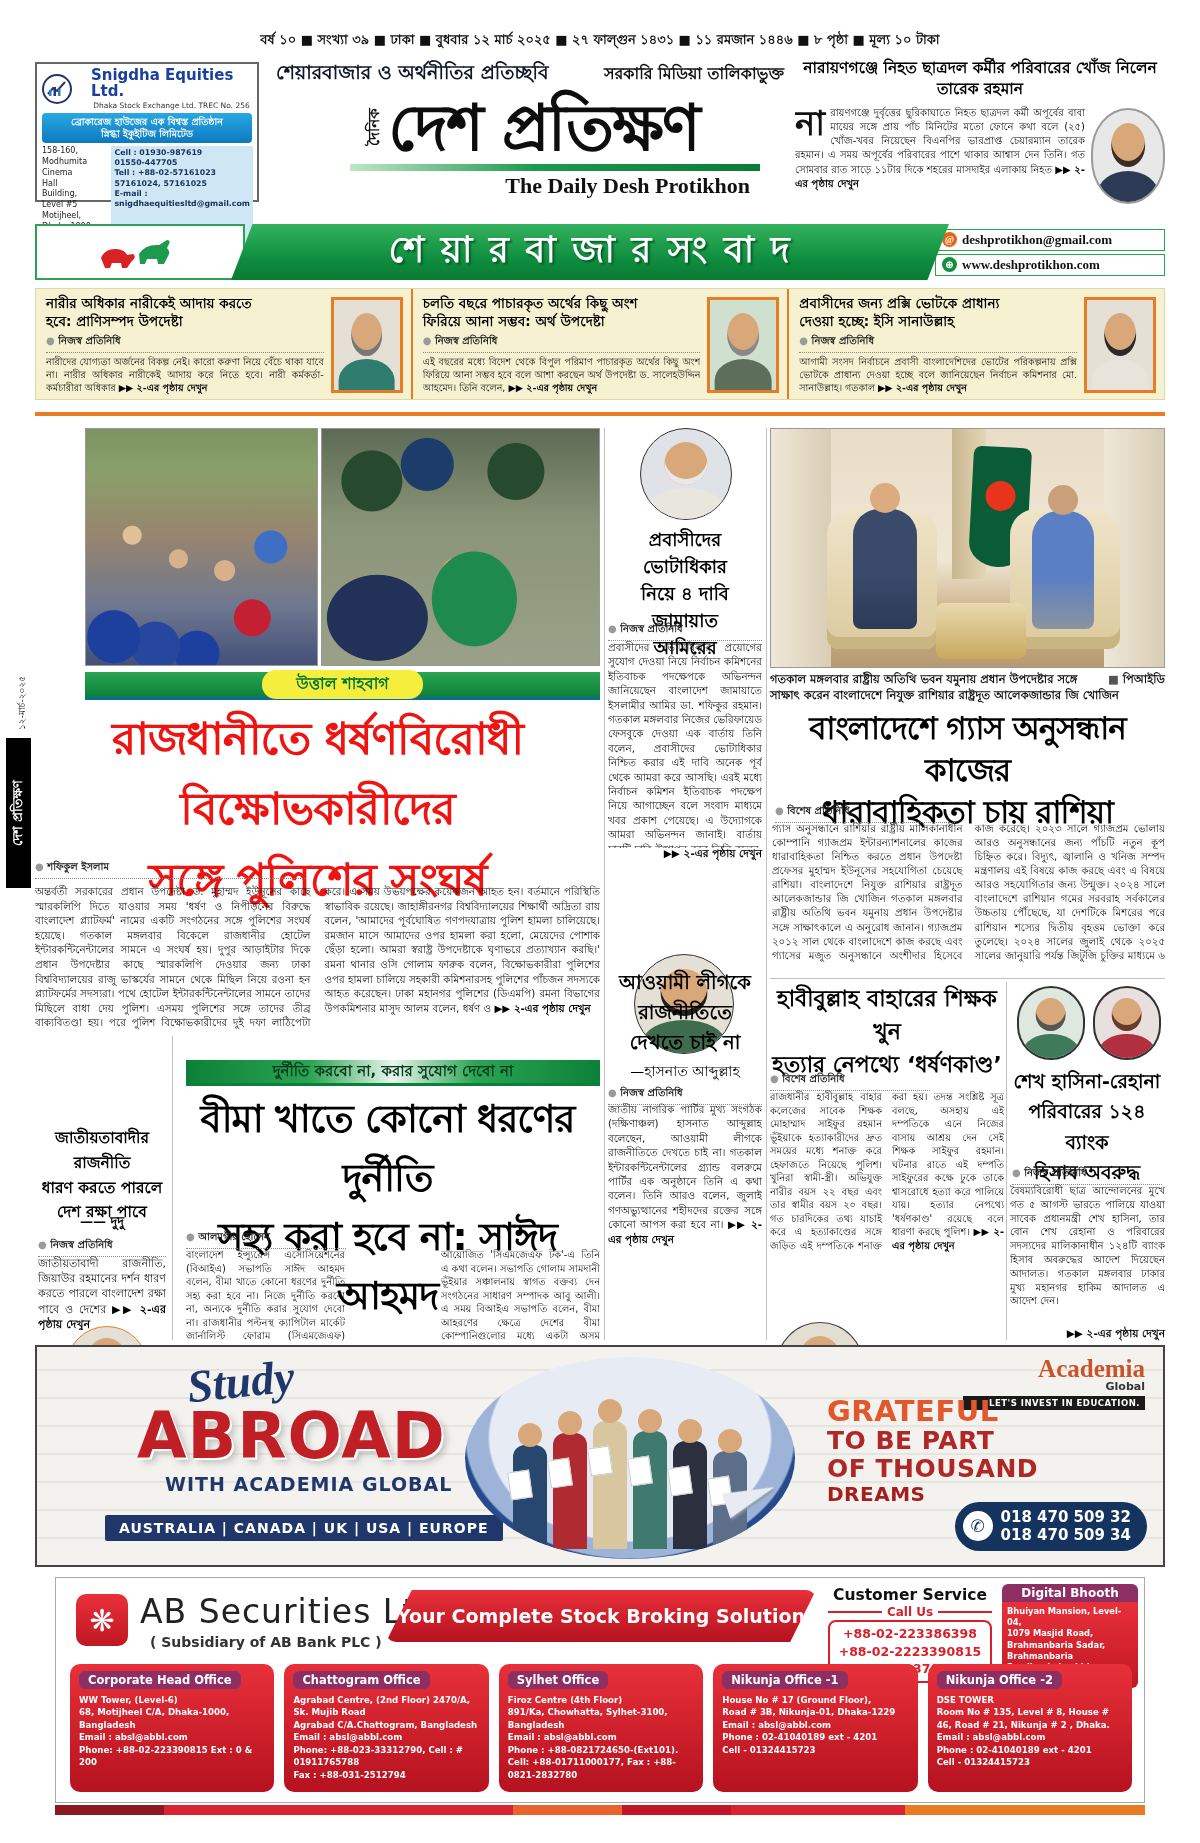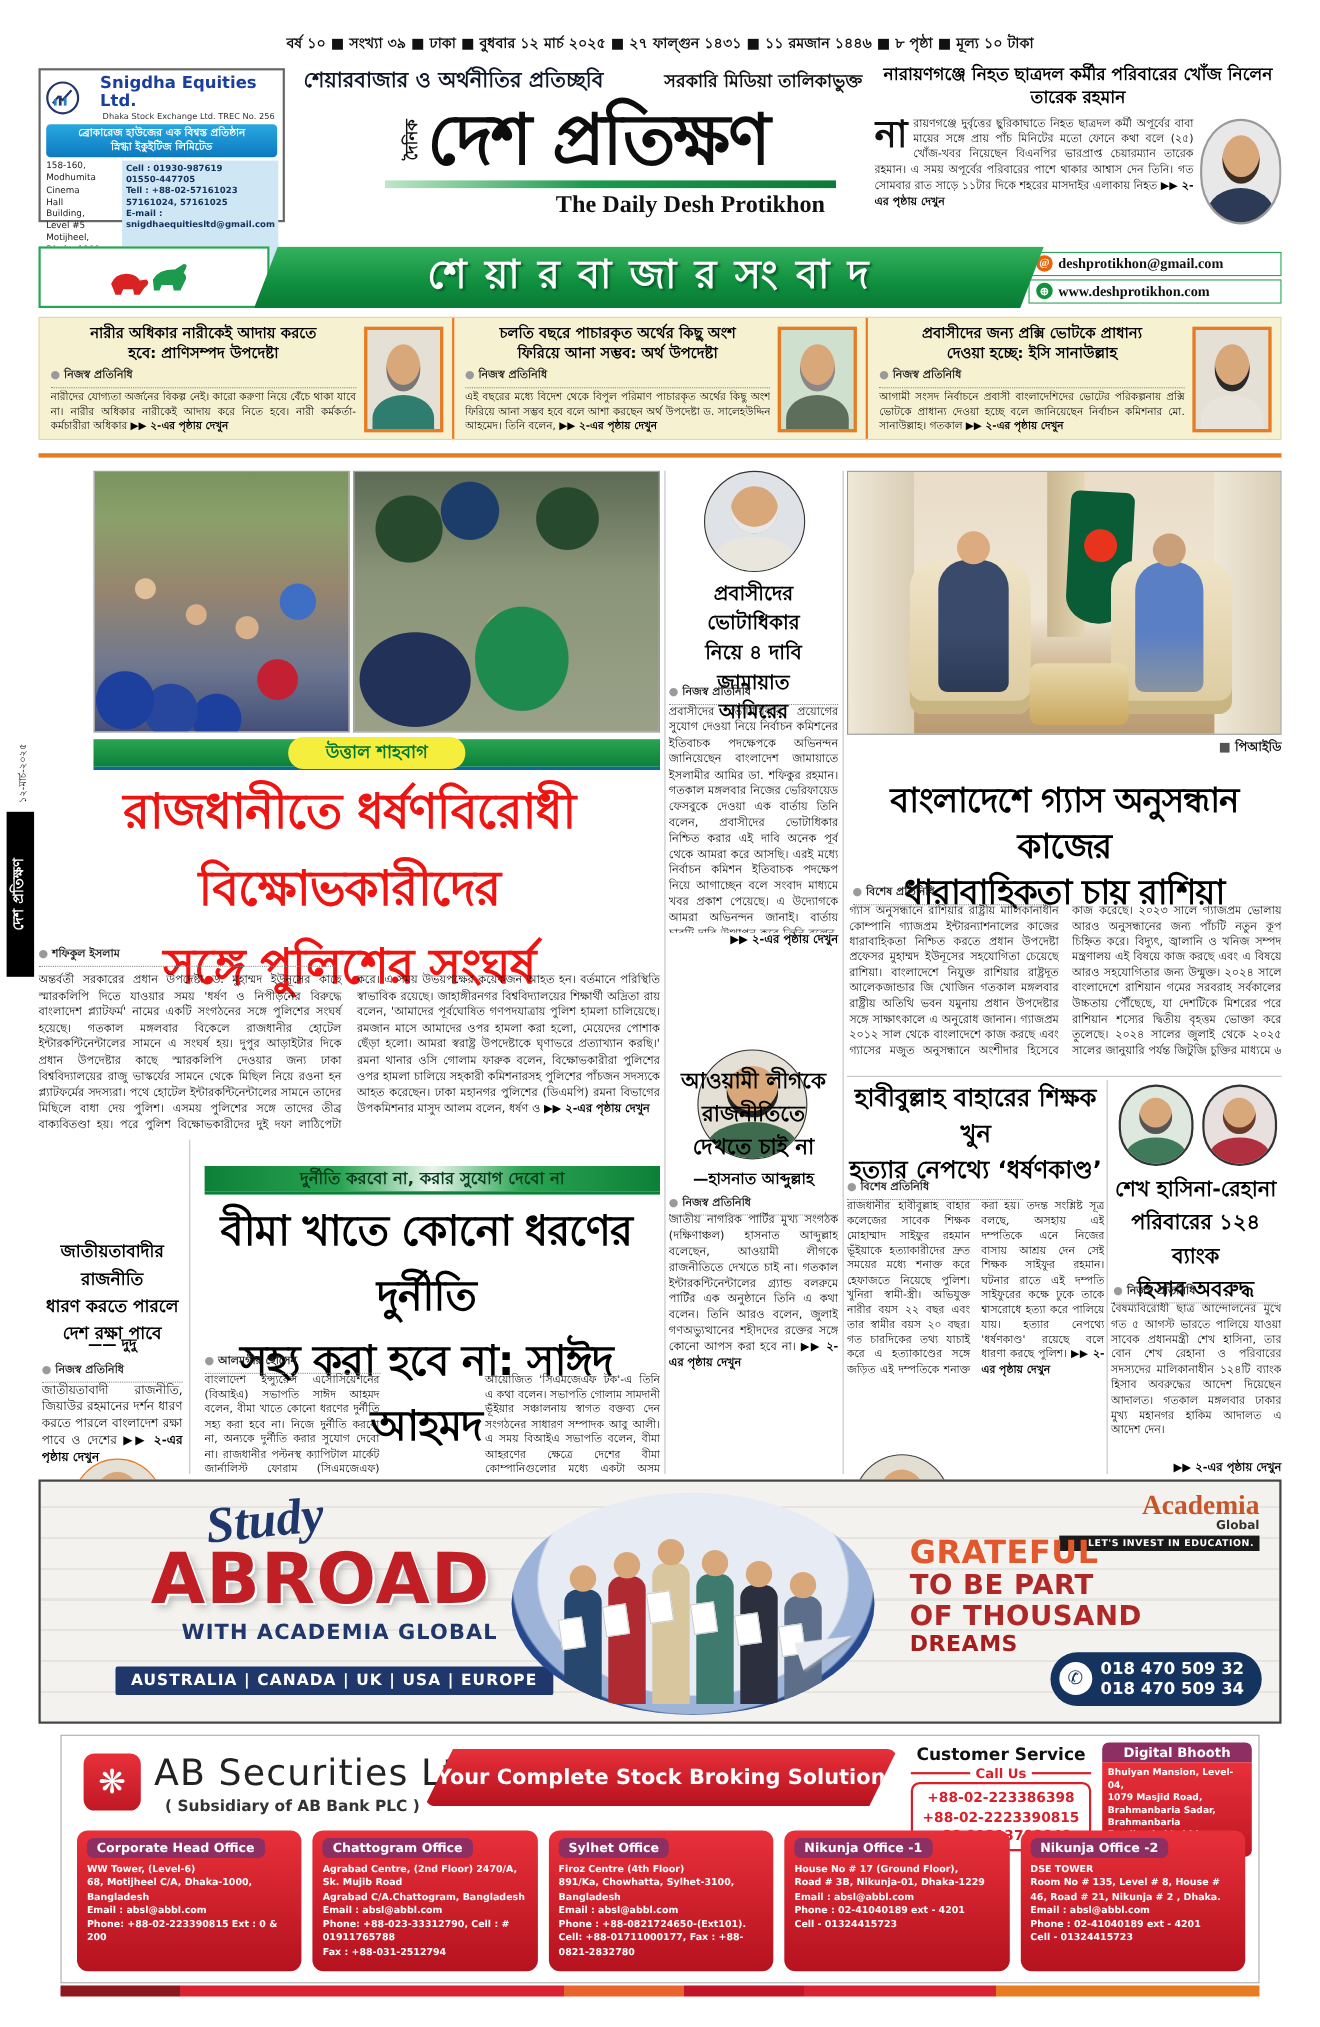--- a/index.html
+++ b/index.html
@@ -49,21 +49,21 @@
 .contact-pill{border:1.5px solid #2aa452;background:#fff;display:flex;align-items:center;gap:5px;padding:2px 6px;font-family:"Liberation Serif",serif;font-weight:bold;font-size:13px;color:#111}
 .ci{width:15px;height:15px;border-radius:50%;display:flex;align-items:center;justify-content:center;color:#fff;font-size:10px;flex:0 0 15px}
 .ci-mail{background:#e8630c}
 .ci-web{background:#148f3e}
 
 
 .strip{top:288px;left:35px;width:1130px;height:112px;background:#f6f1d0;border:1px solid #e0d8a8;display:flex}
 .strip-item{flex:1;padding:6px 8px 4px 10px;display:flex;gap:7px}
 .strip-item + .strip-item{border-left:2px solid #e87c22}
 .strip-text{flex:1}
-.strip-h{font-weight:bold;font-size:13.5px;line-height:1.3;text-align:center;color:#000}
+.strip-h{font-weight:bold;font-size:13.5px;line-height:1.3;text-align:left;color:#000}
 .byline{font-size:10px;font-weight:bold;color:#222;border-bottom:1px dotted #888;padding:3px 0 2px}
 .byline::before{content:"● ";color:#9a9a9a}
 .strip-b{font-size:9.5px;line-height:1.38;margin-top:2px;color:#111;text-align:justify}
 .strip-photo{width:72px;height:96px;border:3px solid #e87c22;align-self:center;flex:0 0 72px;overflow:hidden}
 
 
 .orangerule{top:412px;left:35px;width:1130px;height:4px;background:#e87c22}
 .vdiv{position:absolute;width:1px;background:#c2c2c2}
 
 
@@ -114,21 +114,21 @@
 
 
 .midcol{left:608px;width:154px}
 .jamaat-photo{top:428px;left:640px;width:92px;height:92px;border:1.5px solid #333}
 .jamaat-h{top:526px;font-weight:bold;font-size:18px;line-height:1.5;text-align:center;color:#000}
 .jamaat-byline{top:618px}
 .jamaat-body{top:640px;height:208px;font-size:10.3px;line-height:1.4;text-align:justify;color:#111}
 .jamaat-jump{top:846px;text-align:right;font-size:10.5px}
 .hasnat-photo{top:862px;left:634px;width:100px;height:100px;border:1.5px solid #333}
 .hasnat-h{top:968px;font-weight:bold;font-size:19.5px;line-height:1.55;text-align:center;color:#000}
-.hasnat-attr{top:1060px;text-align:center;font-weight:bold;font-size:14px}
+.hasnat-attr{top:1060px;text-align:center;font-weight:normal;font-size:14px}
 .hasnat-byline{top:1082px}
 .hasnat-body{top:1102px;height:238px;font-size:10.3px;line-height:1.4;text-align:justify;color:#111}
 
 
 .caption{top:672px;left:770px;width:395px;font-size:11.5px;font-weight:bold;line-height:1.35;color:#111}
 .credit{float:right;font-weight:bold}
 .credit::before{content:"■ ";color:#555}
 .russia-h{top:708px;left:770px;width:395px;text-align:center;font-weight:900;font-size:31px;line-height:1.35;color:#000;letter-spacing:-1px}
 .russia-byline{top:800px;left:775px;width:180px}
 .russia-body{top:822px;left:772px;width:393px;height:152px;column-count:2;column-gap:12px;font-size:10.2px;line-height:1.38;text-align:justify;color:#111}
@@ -374,20 +374,21 @@
     <div class="pillar"></div>
     <div class="flag"></div>
     <div class="chair" style="left:56px"></div>
     <div class="chair" style="right:44px"></div>
     <div class="person-l"></div>
     <div class="person-r"></div>
     <div class="table"></div>
   </div>
   <div class="abs caption">
     <span class="credit">পিআইডি</span>
+    <span>গতকাল মঙ্গলবার রাষ্ট্রীয় অতিথি ভবন যমুনায় প্রধান উপদেষ্টার সঙ্গে সাক্ষাৎ করেন বাংলাদেশে নিযুক্ত রাশিয়ার রাষ্ট্রদূত আলেকজান্ডার জি খোজিন</span>
   </div>
   <div class="abs russia-h pre">বাংলাদেশে গ্যাস অনুসন্ধান কাজের
 ধারাবাহিকতা চায় রাশিয়া</div>
   <div class="abs russia-byline byline">বিশেষ প্রতিনিধি</div>
   <div class="abs russia-body clip">
     <span>গ্যাস অনুসন্ধানে রাশিয়ার রাষ্ট্রীয় মালিকানাধীন কোম্পানি গ্যাজপ্রম ইন্টারন্যাশনালের কাজের ধারাবাহিকতা নিশ্চিত করতে প্রধান উপদেষ্টা প্রফেসর মুহাম্মদ ইউনূসের সহযোগিতা চেয়েছে রাশিয়া। বাংলাদেশে নিযুক্ত রাশিয়ার রাষ্ট্রদূত আলেকজান্ডার জি খোজিন গতকাল মঙ্গলবার রাষ্ট্রীয় অতিথি ভবন যমুনায় প্রধান উপদেষ্টার সঙ্গে সাক্ষাৎকালে এ অনুরোধ জানান। গ্যাজপ্রম ২০১২ সাল থেকে বাংলাদেশে কাজ করছে এবং গ্যাসের মজুত অনুসন্ধানে অংশীদার হিসেবে কাজ করেছে। ২০২৩ সালে গ্যাজপ্রম ভোলায় আরও অনুসন্ধানের জন্য পাঁচটি নতুন কূপ চিহ্নিত করে। বিদ্যুৎ, জ্বালানি ও খনিজ সম্পদ মন্ত্রণালয় এই বিষয়ে কাজ করছে এবং এ বিষয়ে আরও সহযোগিতার জন্য উন্মুক্ত। ২০২৪ সালে বাংলাদেশে রাশিয়ান গমের সরবরাহ সর্বকালের উচ্চতায় পৌঁছেছে, যা দেশটিকে মিশরের পরে রাশিয়ান শস্যের দ্বিতীয় বৃহত্তম ভোক্তা করে তুলেছে। ২০২৪ সালের জুলাই থেকে ২০২৫ সালের জানুয়ারি পর্যন্ত জিটুজি চুক্তির মাধ্যমে ৬ লাখ ২৩ হাজার টনসহ ২৩ লাখ টন রাশিয়ান গম বাংলাদেশে পৌঁছেছে। রাষ্ট্রদূত জানান, বন্ধুত্বের নিদর্শন হিসেবে রাশিয়া বাংলাদেশকে ৩০ হাজার টন এমওপি সার সরবরাহের প্রস্তুতিও নিচ্ছে। বাংলাদেশিদের ভিসা প্রদানের</span>
     
   </div>
   <div class="hrule" style="left:770px;top:978px;width:395px"></div>
 

